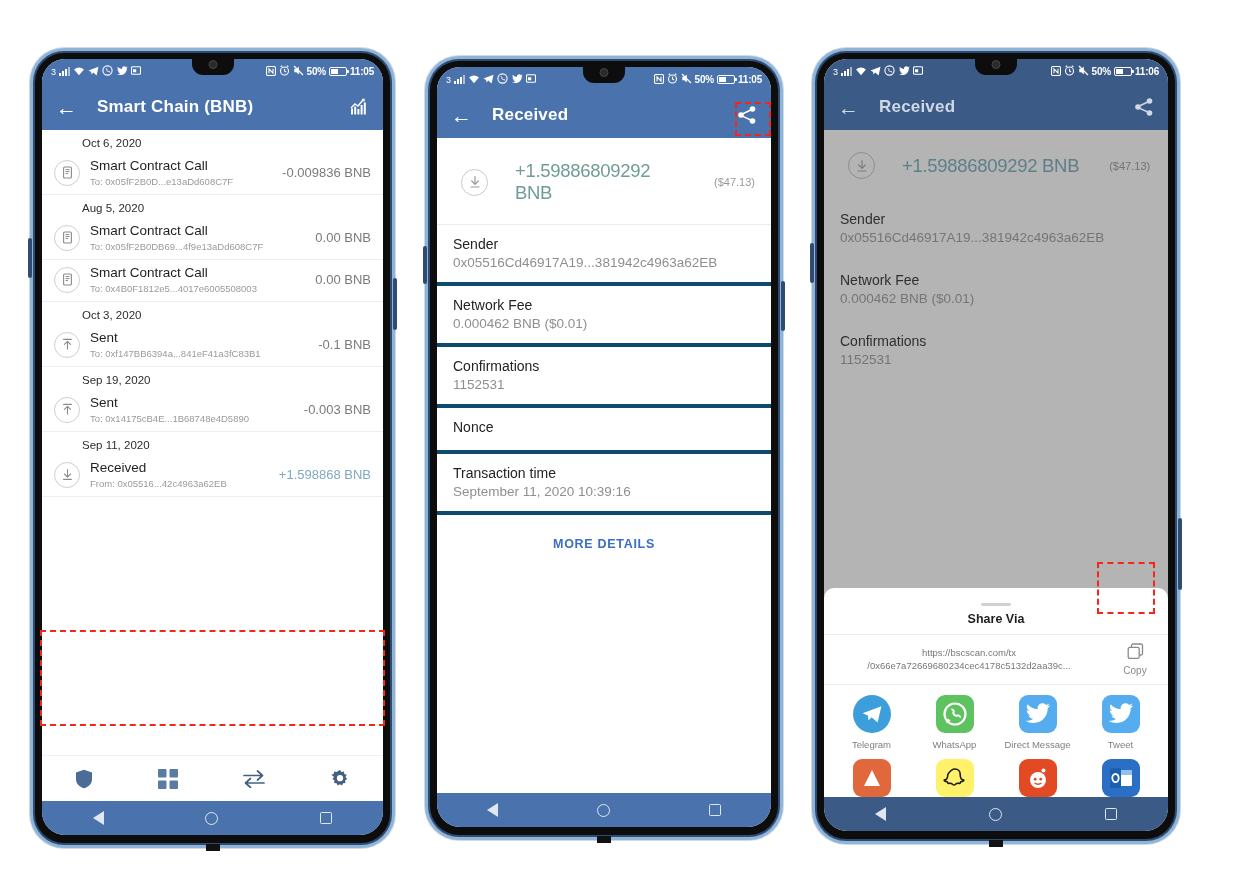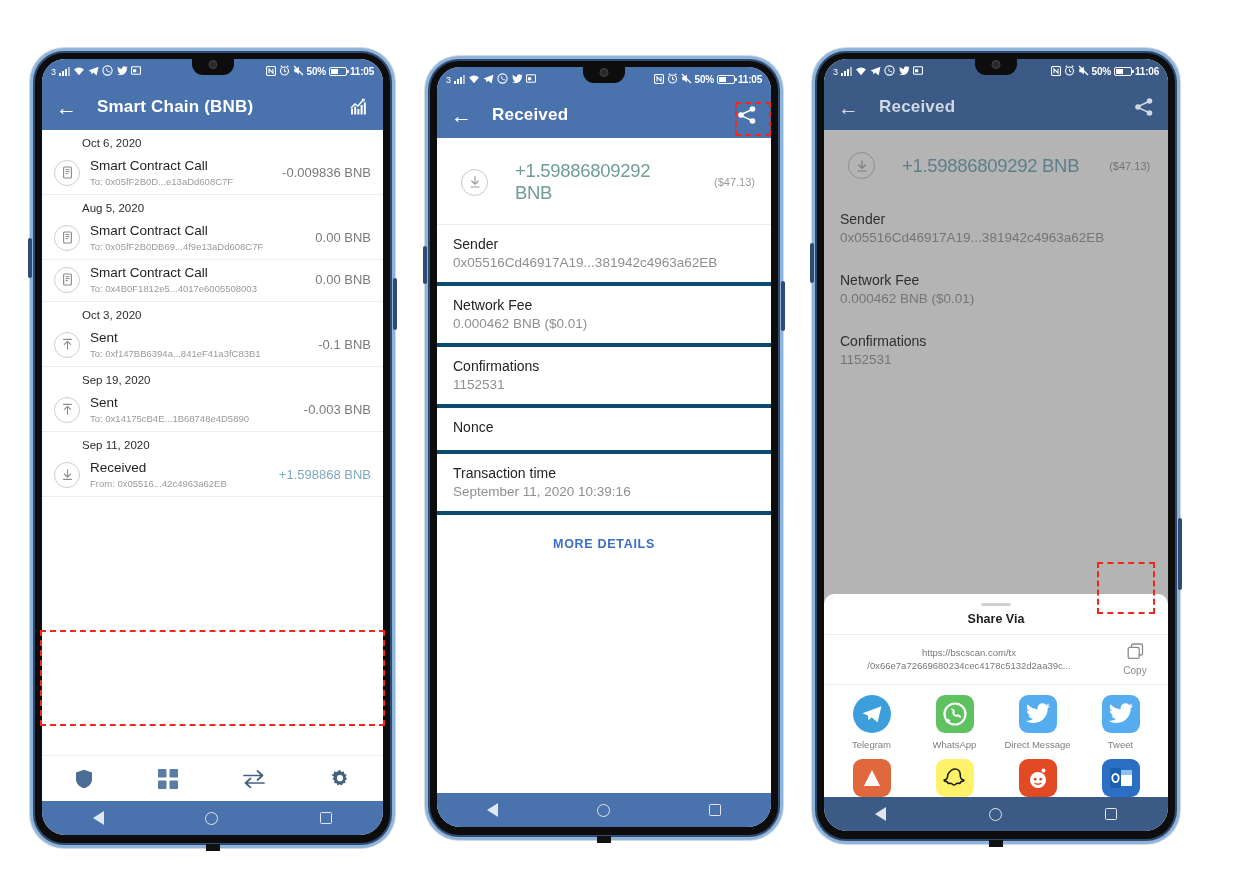--- a/index.html
+++ b/index.html
@@ -225,21 +225,21 @@
   .dimmed .dlabel { color: #2f2f2f; }
   .dimmed .dval   { color: #757575; }
   .dimmed .amt-ic { border-color:#8e8e8e; color:#7d7d7d; }
   .scrim { background: #b4b4b4; }
 
   
   .sheet {
     background: #fff;
     border-top-left-radius: 10px;
     border-top-right-radius: 10px;
-    padding-top: 7px;
+    padding-top: 13px;
   }
   .grabber {
     width: 30px; height: 3.5px; border-radius: 2px;
     background: #d0d0d0; margin: 2px auto 6px auto;
   }
   .sheet-title {
     text-align: center; font-size: 12.5px; font-weight: bold;
     color: #1e1e1e; padding-bottom: 8px;
     border-bottom: 1px solid #ededed;
   }

